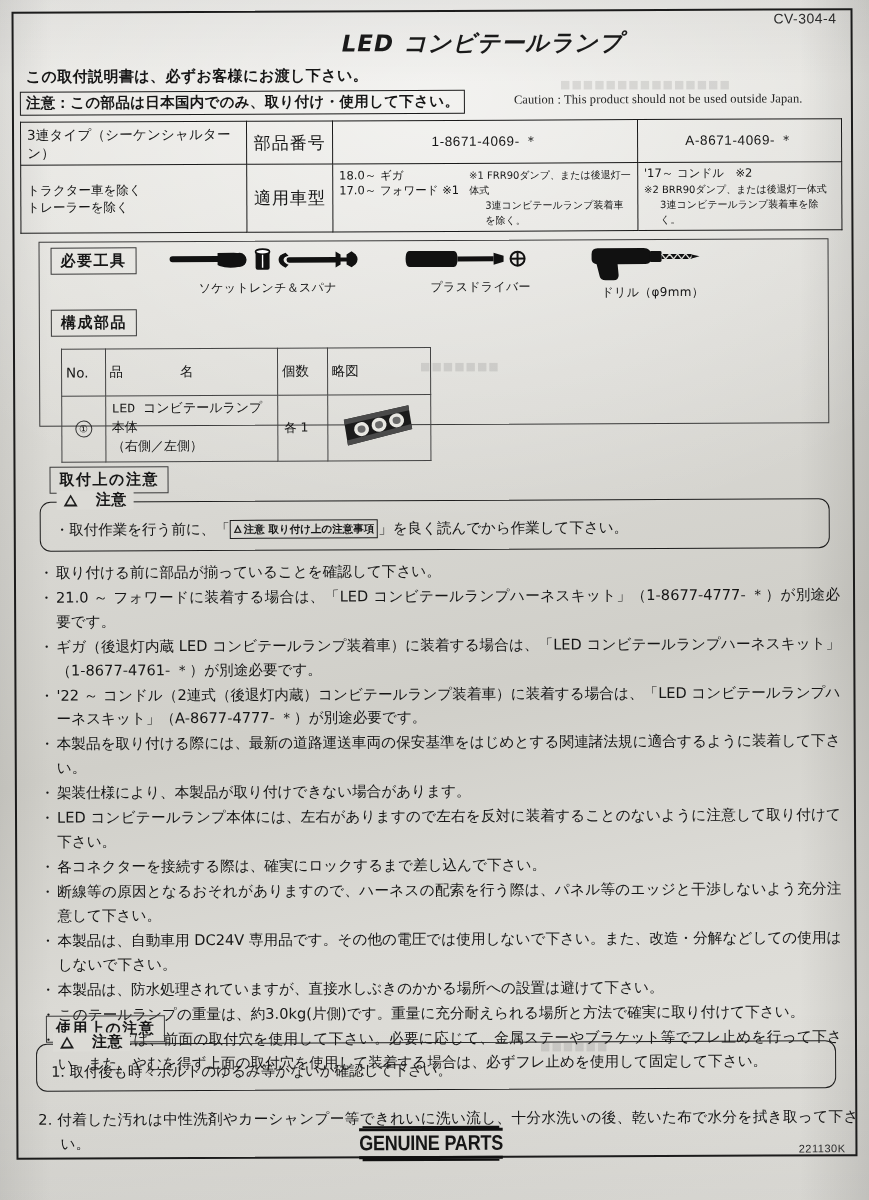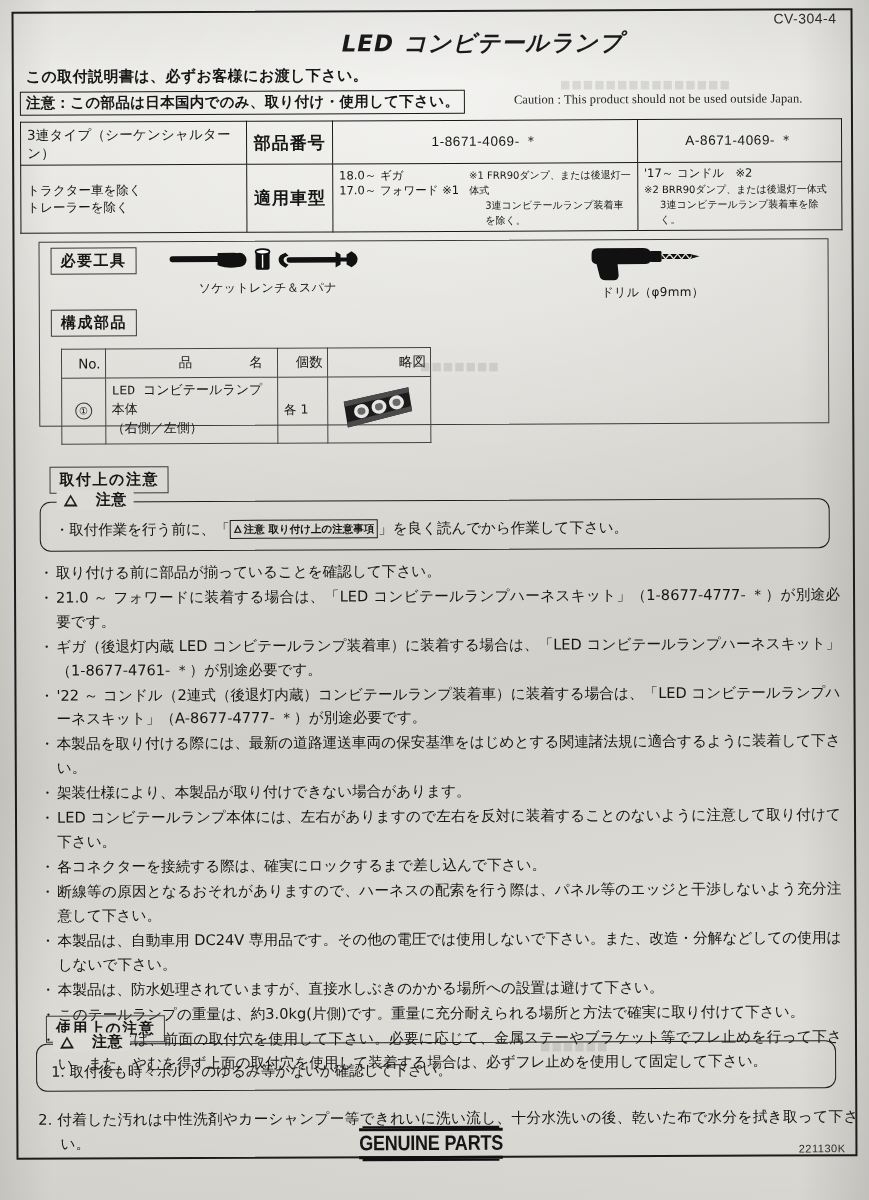--- a/index.html
+++ b/index.html
@@ -133,21 +133,21 @@
     border-collapse: collapse;
     font-size: 13px;
   }
   table.spec td {
     border: 1.6px solid #1a1a1a;
     padding: 3px 6px;
     vertical-align: middle;
     line-height: 1.35;
   }
   .sp-type     { width: 212px; font-size: 13.5px; letter-spacing: .2px; }
-  .sp-lbl      { width: 68px;  font-size: 17px; font-weight: bold; text-align: center; letter-spacing: 1px; white-space: nowrap;}
+  .sp-lbl      { width: 68px;  font-size: 17px; font-weight: normal; text-align: center; letter-spacing: 1px; white-space: nowrap;}
   .sp-mid      { width: 290px; }
   .sp-right    { width: 190px; }
   .pn          { text-align: center; font-size: 13.5px; letter-spacing: .6px; font-family: "Liberation Sans", sans-serif; padding: 5px 4px;}
   .apl         { font-size: 11.5px; line-height: 1.45; }
   .apl .twocol { display: flex; gap: 10px; }
   .apl .c1     { white-space: nowrap; }
   .apl .c2     { font-size: 10px; line-height: 1.5; }
   .apl .note   { font-size: 10px; line-height: 1.5; }
   .apl .ind    { padding-left: 16px; }
   .sp-exc      { font-size: 12.5px; line-height: 1.5; }
@@ -202,21 +202,21 @@
     left: 48px; top: 337px;
     width: 370px;
     border-collapse: collapse;
     font-size: 12.5px;
   }
   table.parts th, table.parts td {
     border: 1px solid #444;
     padding: 4px 6px;
     font-weight: normal;
   }
-  table.parts thead td { text-align: right; font-size: 13.5px; padding: 5px 4px; }
+  table.parts thead td { text-align: left; font-size: 13.5px; padding: 14px 4px; }
   .pt-no   { width: 34px;  text-align: center; }
   .pt-name { width: 186px; }
   .pt-qty  { width: 44px;  text-align: left; }
   .pt-fig  { width: 92px;  text-align: center; padding: 2px;}
   .pt-name-sp { letter-spacing: 10px; }
   .row-body td { height: 52px; vertical-align: middle; }
   .pt-name-cell { line-height: 1.45; font-size: 13px; font-family: Liberation Mono, monospace; }
   .circnum {
     display: inline-block;
     width: 15px; height: 15px;
@@ -455,20 +455,35 @@
         <ellipse cx="95" cy="8" rx="7" ry="2.6" fill="#fff" stroke="#111" stroke-width="1.6"></ellipse>
         <line x1="95" y1="11" x2="95" y2="24" stroke="#fff" stroke-width="1.4"></line>
 
         <path d="M118 9 Q111 11 111 16 Q111 21 118 24 L121 21 Q116 19 116 16 Q116 13 121 12 Z" fill="#111"></path>
         <rect x="119" y="13.5" width="52" height="5.5" rx="2.5" fill="#111"></rect>
         <path d="M168 8 L173 11 L173 14 L179 14 L179 11 L184 8 L188 11 Q192 16 188 21 L184 24 L179 21 L179 18 L173 18 L173 21 L168 24 Z" fill="#111"></path>
       </svg>
       <div class="cap">ソケットレンチ＆スパナ</div>
     </div>
 
+    <div class="tool" id="tool-2">
+      <svg width="170" height="34" viewBox="0 0 170 34">
+
+        <path d="M14 8 Q10 8 10 16 Q10 24 14 24 L58 24 Q62 24 62 16 Q62 8 58 8 Z" fill="#111"></path>
+
+        <rect x="62" y="13.5" width="36" height="5" fill="#111"></rect>
+
+        <path d="M98 10 L108 13 L108 19 L98 22 Z" fill="#111"></path>
+
+        <circle cx="122" cy="16" r="7" fill="none" stroke="#111" stroke-width="2"></circle>
+        <line x1="122" y1="9.5" x2="122" y2="22.5" stroke="#111" stroke-width="2"></line>
+        <line x1="115.5" y1="16" x2="128.5" y2="16" stroke="#111" stroke-width="2"></line>
+      </svg>
+      <div class="cap">プラスドライバー</div>
+    </div>
 
     <div class="tool" id="tool-3">
       <svg width="130" height="40" viewBox="0 0 130 40">
 
         <path d="M10 6 Q4 6 4 12 L4 17 Q4 21 9 22 L12 34 Q13 38 18 38 L26 38 Q31 38 31 33 L30 22 L58 22 Q64 22 64 15 Q64 6 56 6 Z" fill="#111"></path>
 
         <rect x="62" y="9" width="12" height="11" rx="1.5" fill="#111"></rect>
 
         <rect x="74" y="12" width="30" height="5" fill="#111"></rect>
         <path d="M74 12 l4 5 l4 -5 l4 5 l4 -5 l4 5 l4 -5 l4 5 l4 -5" fill="none" stroke="#dcdbd6" stroke-width="1.3"></path>

